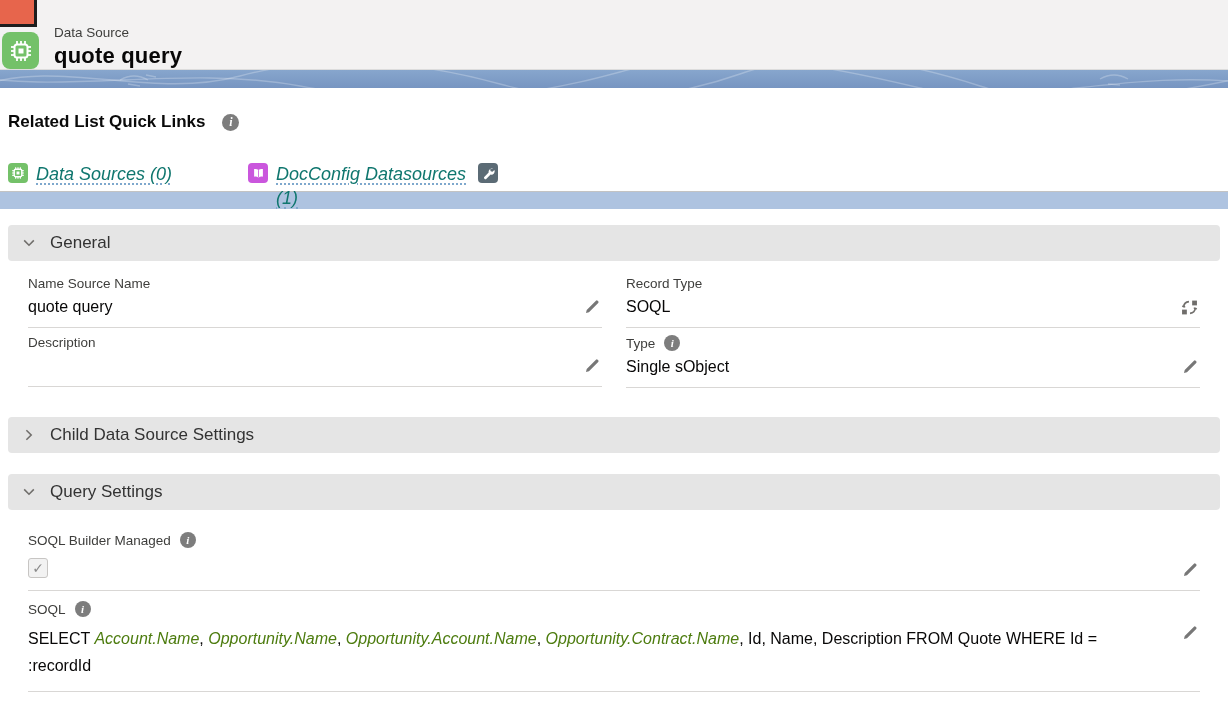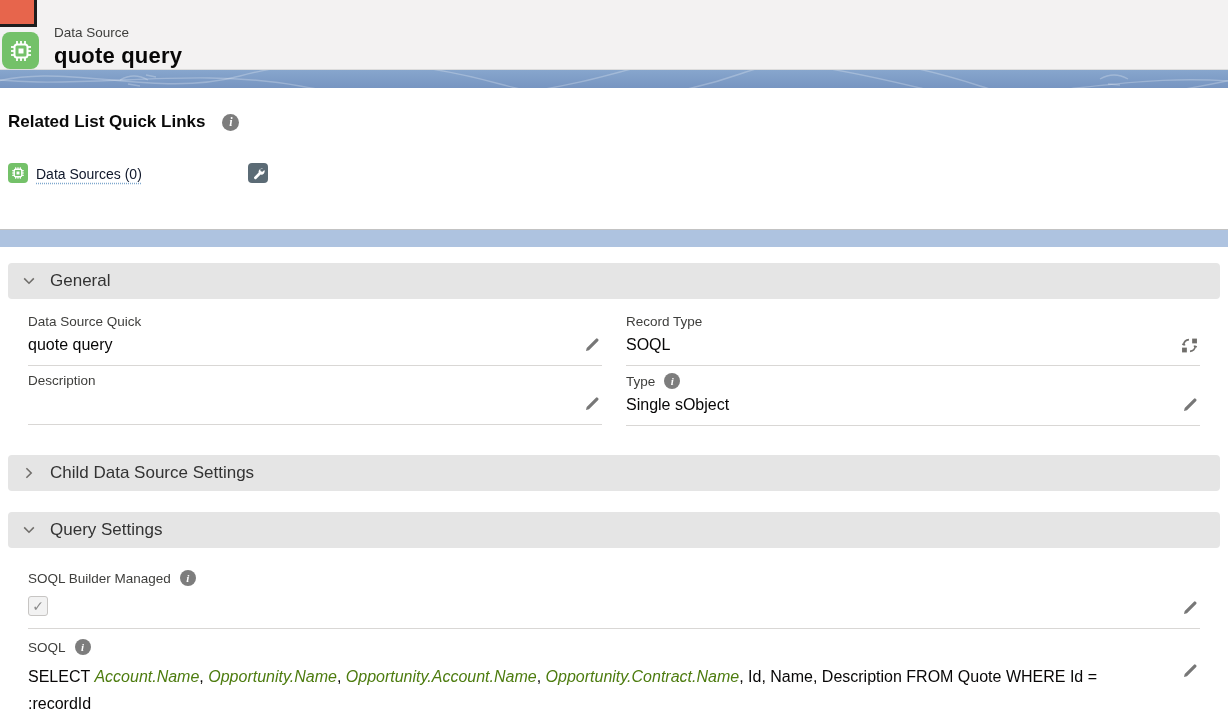--- a/index.html
+++ b/index.html
@@ -19,34 +19,34 @@
   .titles { margin-left: 15px; }
   .entity-label { font-size: 13.5px; color: #3e3e3c; margin-bottom: 3px; }
   .record-title { font-size: 22px; font-weight: 700; color: #080707; letter-spacing: .2px; }
 
   
   .strip-patterned { height: 18px; background: linear-gradient(#87a6cd, #7795c1); position: relative; overflow: hidden; }
   .strip-patterned svg { position: absolute; left: 0; top: 0; }
   .strip-plain { height: 18px; background: #aec3e0; border-top: 1px solid #c3c3c3; }
 
   
-  .related { background: #fff; padding: 24px 8px 0 8px; height: 141px; }
+  .related { background: #fff; padding: 24px 8px 0 8px; height: 103px; }
   .related-head { display: flex; align-items: center; gap: 17px; }
   .related-title { font-size: 17px; font-weight: 700; color: #0a0a0a; }
   .info-icon { width: 17px; height: 17px; border-radius: 50%; background: #7d7d7d; color: #fff;
     font-family: "Liberation Serif", serif; font-weight: 700; font-size: 12px; font-style: italic;
     display: inline-flex; align-items: center; justify-content: center; line-height: 1; flex: 0 0 auto; cursor: pointer; }
   .related-links { display: flex; margin-top: 30px; }
   .quick-link { display: flex; gap: 8px; text-decoration: none; align-items: flex-start; }
   .ql-1 { width: 240px; } .ql-2 { width: 230px; } .ql-3 { width: 185px; }
   .tile-icon { width: 20px; height: 20px; border-radius: 4px; display: flex; align-items: center;
     justify-content: center; flex: 0 0 auto; margin-top: 1px; }
   .tile-green { background: #74c169; } .tile-purple { background: #ca56dd; } .tile-slate { background: #5b6b75; }
-  .ql-label { font-size: 14px; color: #0f172a; line-height: 24px;
-    text-decoration: underline dotted #7fa8cd; text-underline-offset: 4px; cursor: pointer; }
+  .ql-label { font-size: 18px; color: #0f766e; line-height: 24px;
+    text-decoration: underline dotted #7fa8cd; text-underline-offset: 4px; cursor: pointer; font-style: italic; }
   .ql-3 .ql-label { display: inline-block; max-width: 152px; }
 
   
   .detail { padding: 16px 8px 0 8px; }
   .section-header { height: 36px; background: #e5e5e5; border-radius: 4px; display: flex;
     align-items: center; padding-left: 14px; gap: 14px; cursor: pointer; }
   .section-title { font-size: 17px; color: #333; }
   .chev { width: 14px; height: 14px; flex: 0 0 auto; }
 
   .field-grid { display: flex; gap: 24px; padding: 8px 20px 0 20px; }
@@ -133,20 +133,29 @@
               <line x1="18" y1="8" x2="22" y2="8"></line>
                 <line x1="18" y1="12" x2="22" y2="12"></line>
                 <line x1="18" y1="16" x2="22" y2="16"></line>
             </g>
             <rect x="5.5" y="5.5" width="13" height="13" rx="2.5" fill="none" stroke="#fff" stroke-width="2.4"></rect>
             <rect x="9.5" y="9.5" width="5" height="5" fill="#fff"></rect>
           </svg>
         </span>
         <span class="ql-label">Data Sources (0)</span>
       </a>
+      <a class="quick-link ql-2">
+        <span class="tile-icon tile-purple">
+          <svg width="13" height="13" viewBox="0 0 16 16">
+            <path fill="#fff" d="M8 3.6 C6.6 2.4 4.6 2.1 2.6 2.5 V12 C4.6 11.6 6.6 11.9 8 13.1 C9.4 11.9 11.4 11.6 13.4 12 V2.5 C11.4 2.1 9.4 2.4 8 3.6 Z"></path>
+            <path stroke="#ca56dd" stroke-width="1" d="M8 3.8 V13"></path>
+          </svg>
+        </span>
+        <span class="ql-label">DocConfig Datasources (1)</span>
+      </a>
       <a class="quick-link ql-3">
         <span class="tile-icon tile-slate">
           <svg width="13" height="13" viewBox="0 0 16 16">
             <path fill="#fff" d="M13.9 2.3 a4.1 4.1 0 0 0-5.7 4.6 L3.1 12 a1.7 1.7 0 1 0 2.4 2.4 L10.6 9.3 a4.1 4.1 0 0 0 4.6-5.7 L12.9 5.9 l-2.2-.8 -.8-2.2 Z"></path>
           </svg>
         </span>
       </a>
     </div>
   </section>
 
@@ -157,21 +166,21 @@
     <div class="section-header">
       <svg class="chev" viewBox="0 0 16 16">
         <path d="M2.5 5 L8 10.5 L13.5 5" fill="none" stroke="#706e6b" stroke-width="1.8"></path>
       </svg>
       <span class="section-title">General</span>
     </div>
 
     <div class="field-grid">
       <div class="fcol">
         <div class="field-row">
-          <div class="field-label">Data Source Quick</div>
+          <div class="field-label">Name Source Name</div>
           <div class="field-value">quote query</div>
           <button class="row-action">
             <svg width="17" height="17" viewBox="0 0 16 16">
               <path fill="#777" d="M12.2 1.7 a1.1 1.1 0 0 1 1.6 0 l.5.5 a1.1 1.1 0 0 1 0 1.6 L5.6 12.5 2.8 13.2 3.5 10.4 Z"></path>
             </svg>
           </button>
         </div>
         <div class="field-row">
           <div class="field-label">Description</div>
           <div class="field-value"></div>

